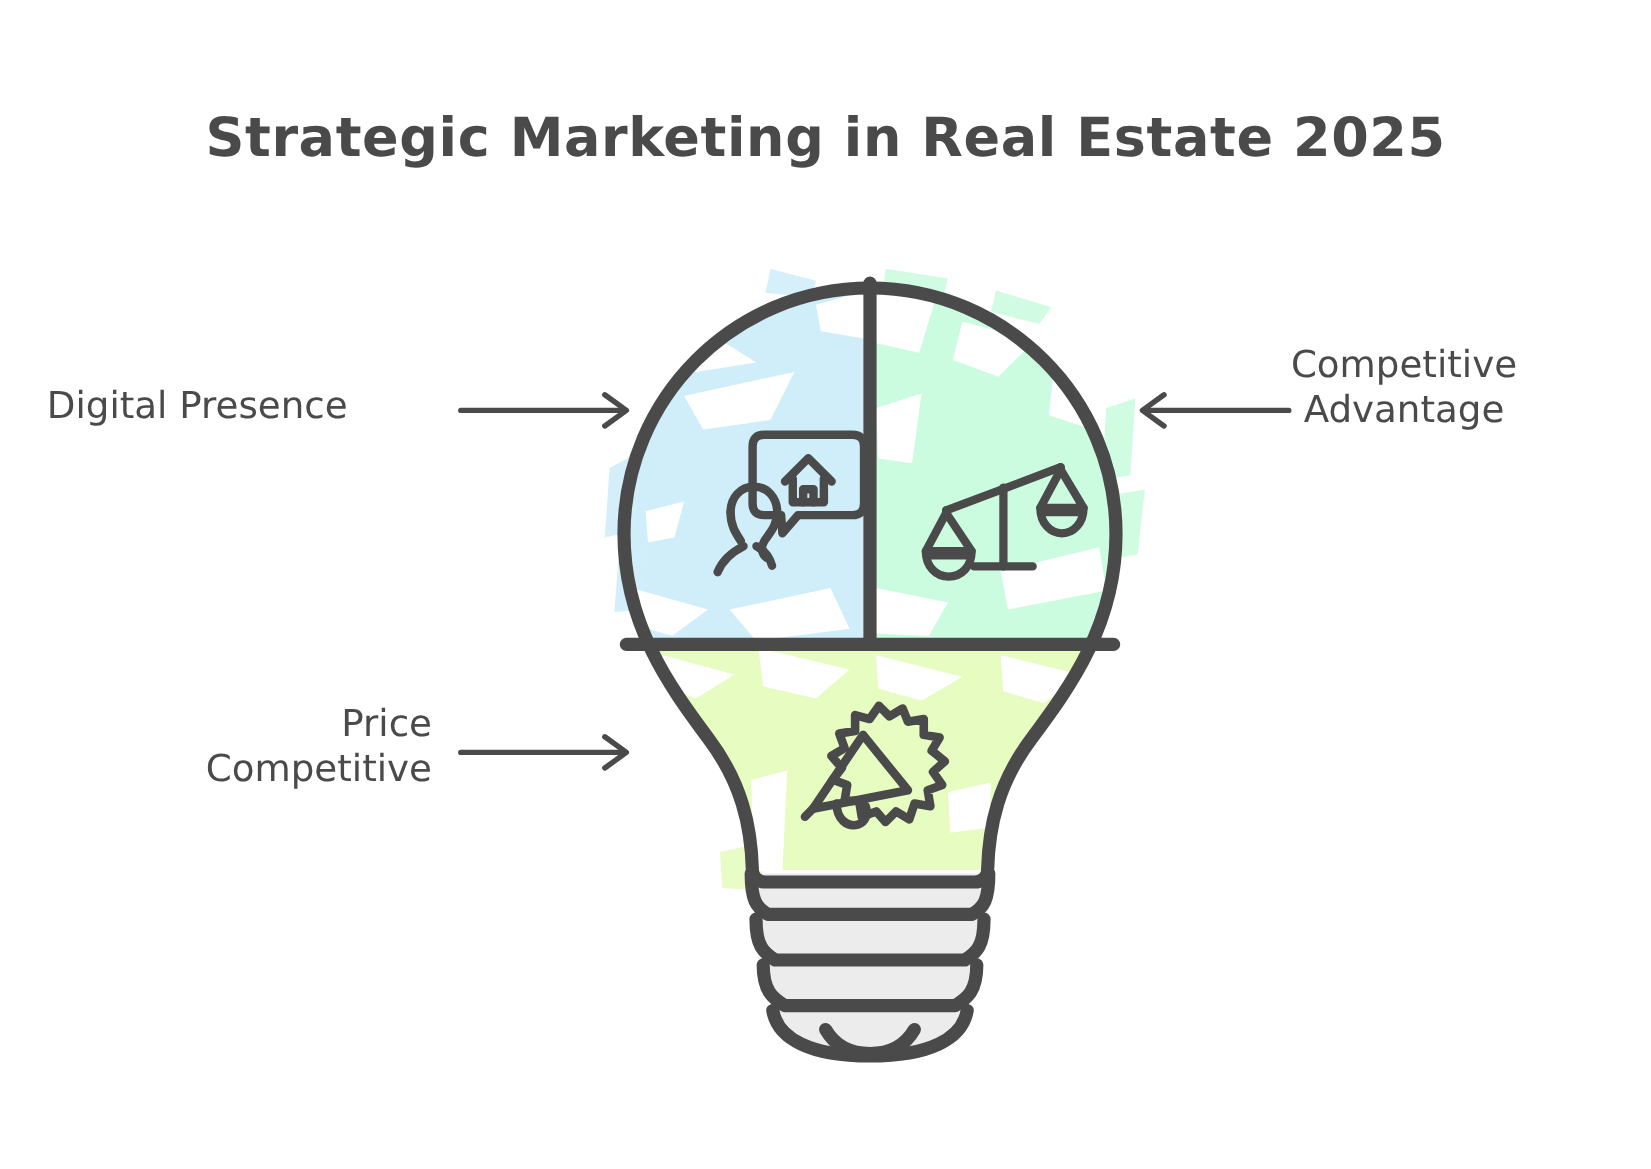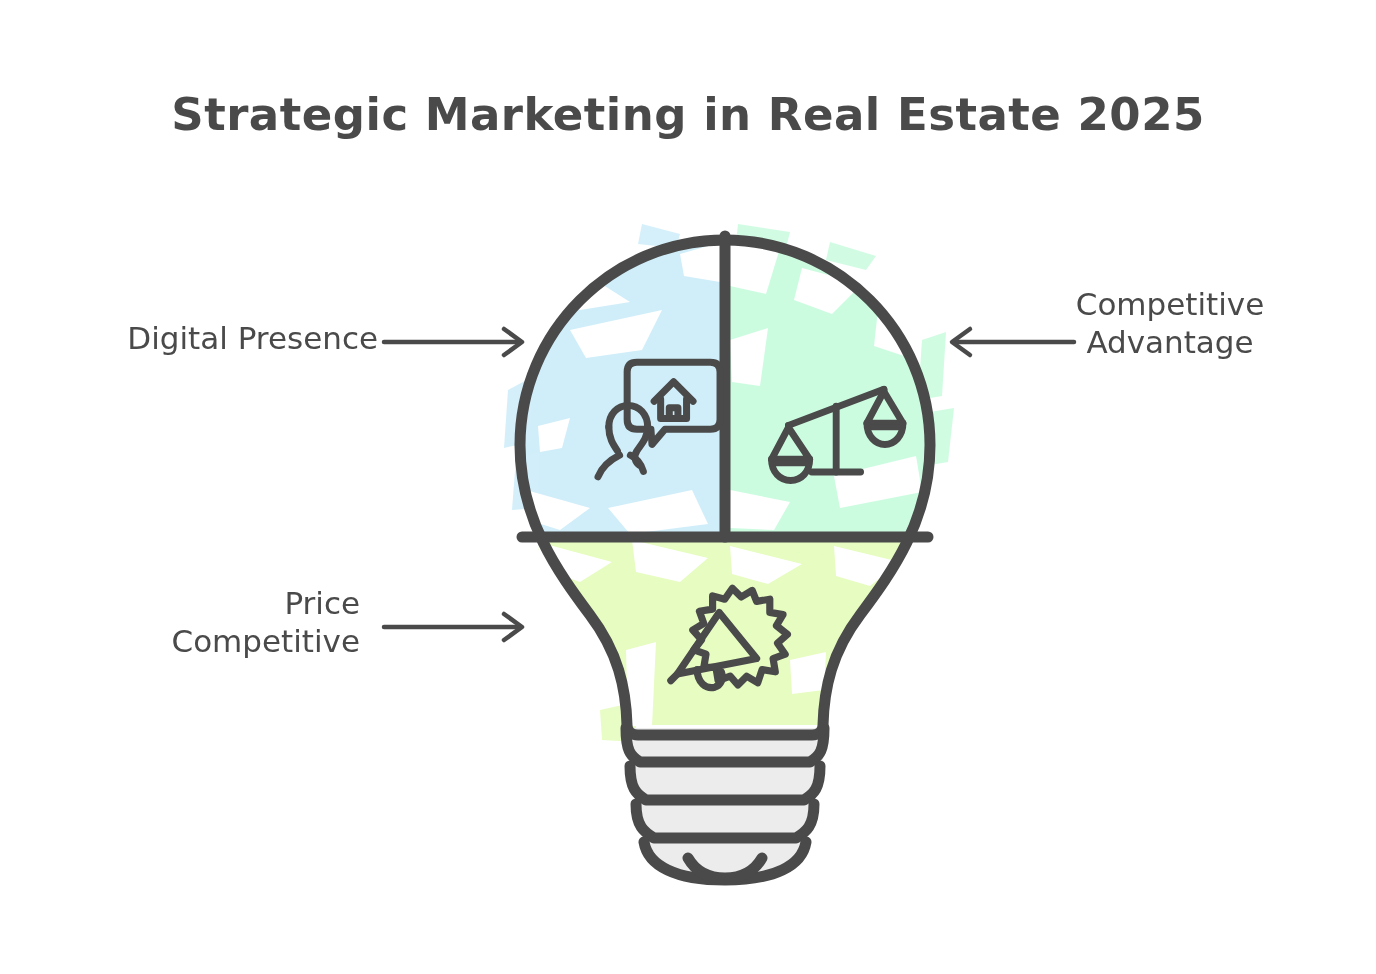--- a/index.html
+++ b/index.html
@@ -41,24 +41,24 @@
   .label {
     position: absolute;
     font-family: "DejaVu Sans", sans-serif;
     font-weight: 400;
     font-size: 31px;
     line-height: 1.22;
     color: #4a4a4a;
     white-space: pre-line;
   }
   #label-digital {
-    left: 58px;
+    left: 39px;
     top: 320px;
     width: 320px;
-    text-align: right;
+    text-align: left;
   }
   #label-competitive {
     left: 1020px;
     top: 286px;
     width: 300px;
     text-align: center;
   }
   #label-price {
     left: 60px;
     top: 585px;

